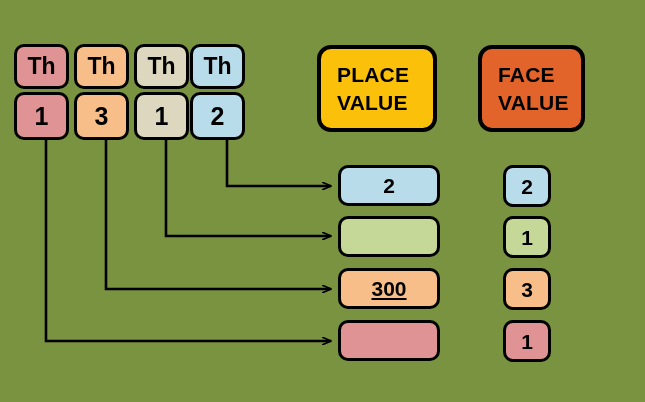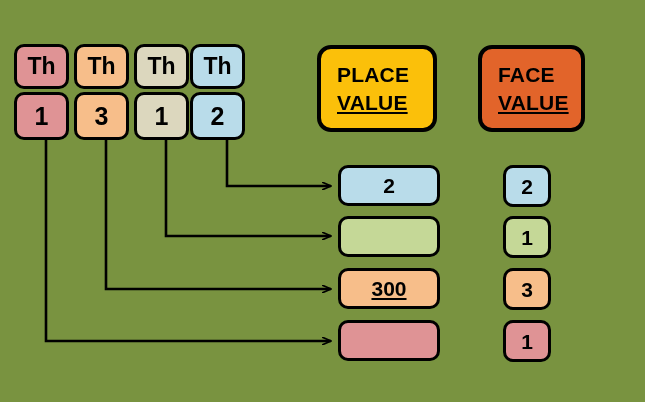--- a/index.html
+++ b/index.html
@@ -45,21 +45,21 @@
   .header-box {
     border-width: 4px;
     border-radius: 14px;
     flex-direction: column;
     align-items: flex-start;
     justify-content: center;
     font-size: 21px;
     letter-spacing: 0.2px;
     padding-left: 16px;
   }
-  .header-box .line2 { margin-top: 7px; text-decoration: underline; }
+  .header-box .line2 { margin-top: 7px; }
   
   .pv-box {
     width: 102px;
     height: 41px;
     font-size: 21px;
   }
   .fv-box {
     width: 48px;
     height: 42px;
     font-size: 21px;

